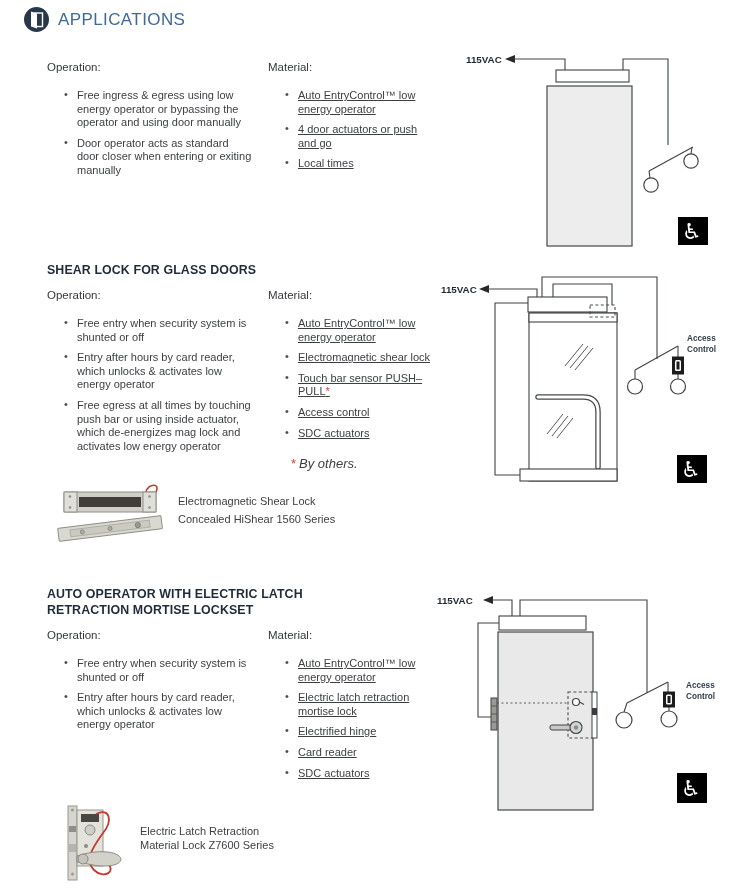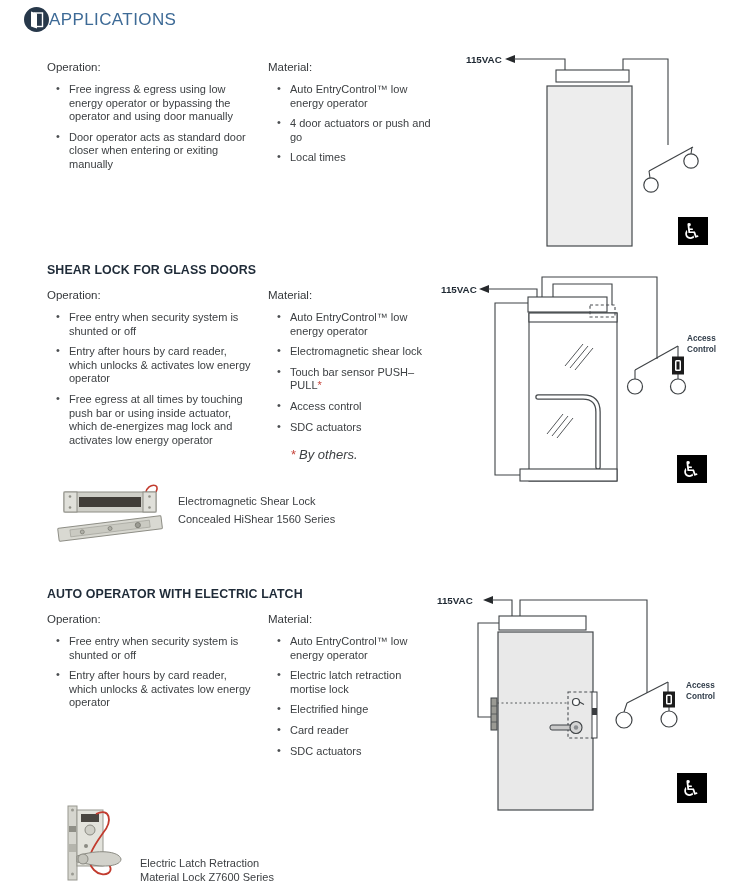--- a/index.html
+++ b/index.html
@@ -1,45 +1,45 @@
 <!DOCTYPE html>
 <html><head>
 <meta charset="utf-8">
 <style>
   html,body { margin:0; padding:0; background:#fff; }
   .page {
     position:relative; width:738px; height:892px; background:#ffffff;
     font-family:"Liberation Sans", sans-serif; overflow:hidden;
   }
   
-  .doc-header { position:absolute; left:24px; top:7px; display:flex; align-items:center; }
+  .doc-header { position:absolute; left:24px; top:7px; display:flex; align-items:center; gap:9px; }
   .header-icon { width:25px; height:25px; border-radius:50%; background:#27384a;
     display:flex; align-items:center; justify-content:center; flex:0 0 auto; }
   .header-title { font-size:17px; color:#3d6a96; letter-spacing:0.4px; }
 
   
   .section { position:absolute; left:47px; width:400px; }
   .sec-title { margin:0; font-size:12.4px; font-weight:bold; color:#1f2b38;
     line-height:16px; letter-spacing:0.1px; }
   .sec-title span { display:block; }
   .cols { display:flex; margin-top:11px; }
   .col-op { width:221px; flex:0 0 auto; }
   .col-mat { width:180px; flex:0 0 auto; }
   .col-label { font-size:11.5px; color:#35383b; margin-bottom:10px; }
-  ul.bullets { list-style:none; margin:8px; padding:0; font-size:11px; color:#3d4043; line-height:13.6px; }
+  ul.bullets { list-style:none; margin:16px; padding:0; font-size:11px; color:#3d4043; line-height:13.6px; }
   ul.bullets li { position:relative; padding-left:14px; margin-bottom:7px; max-width:188px; }
-  .col-mat ul.bullets li { max-width:168px; }
+  .col-mat ul.bullets li { max-width:168px;text-decoration:underline; }
   ul.bullets li::before { content:"\2022"; position:absolute; left:1px; top:-1px; color:#4a4d50; }
   .red { color:#c6453c; }
   .footnote { font-size:13px; font-style:italic; color:#3d4043; margin-top:13px; padding-left:23px; }
   .footnote .red { font-style:normal; margin-right:3px; }
   .caption { position:absolute; font-size:11px; color:#3d4043; }
   .caption span { display:block; }
   .cap-1 { left:178px; top:492px; line-height:18px; }
-  .cap-2 { left:140px; top:856px; line-height:14px; }
+  .cap-2 { left:140px; top:824px; line-height:14px; }
 
   svg.diagram, svg.product { position:absolute; }
   .ln  { stroke:#3f4346; stroke-width:1.1; fill:none; }
   .lnD { stroke:#4a4e52; stroke-width:1.1; fill:none; stroke-dasharray:3,2.4; }
   .box { fill:#ffffff; stroke:#3f4346; stroke-width:1.1; }
   .door1 { fill:#ededed; stroke:#44484b; stroke-width:1.2; }
   .door3 { fill:#e9e9e9; stroke:#44484b; stroke-width:1.2; }
   .circ { fill:#ffffff; stroke:#3f4346; stroke-width:1.2; }
   .arrow { fill:#26292c; }
   .vtext { font-size:9.8px; font-weight:bold; fill:#1e2832; font-family:"Liberation Sans", sans-serif; }
@@ -196,20 +196,21 @@
     <text x="252" y="90" class="atext">Control</text>
     <g>
       <rect class="ada-bg" x="242" y="193" width="30" height="28"></rect>
       <text class="ada-glyph" x="246" y="215">♿</text>
     </g>
   </svg>
 
   <section class="section" style="top:586px">
     <h2 class="sec-title">
       <span>AUTO OPERATOR WITH ELECTRIC LATCH</span>
+      <span>RETRACTION MORTISE LOCKSET</span>
     </h2>
     <div class="cols">
       <div class="col-op">
         <div class="col-label">Operation:</div>
         <ul class="bullets">
           <li>Free entry when security system is shunted or off</li>
           <li>Entry after hours by card reader, which unlocks &amp; activates low energy operator</li>
         </ul>
       </div>
       <div class="col-mat">

